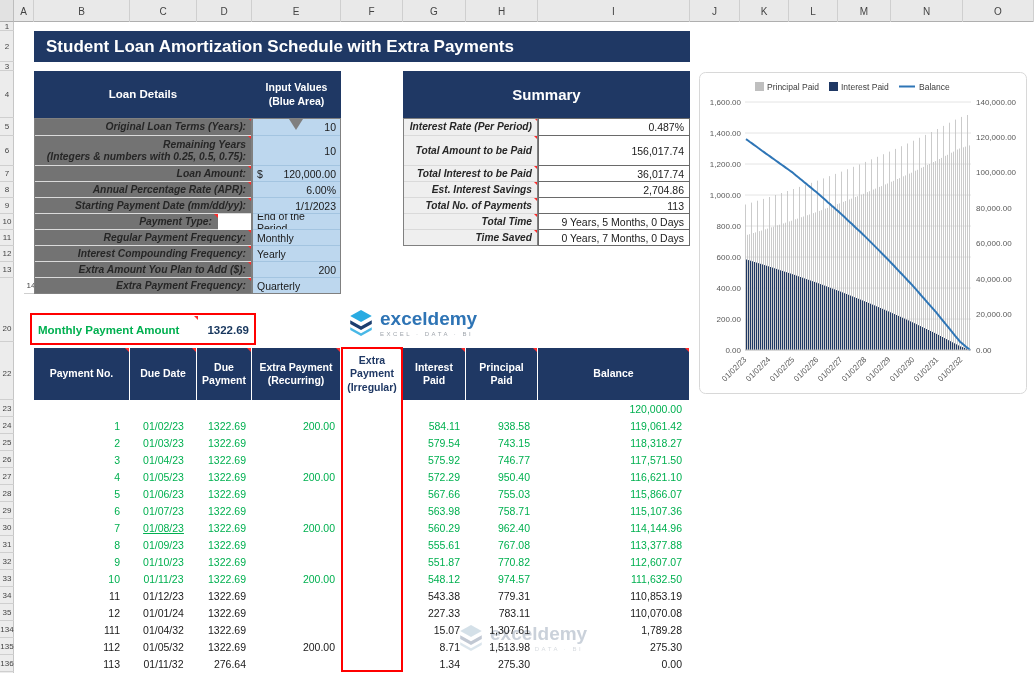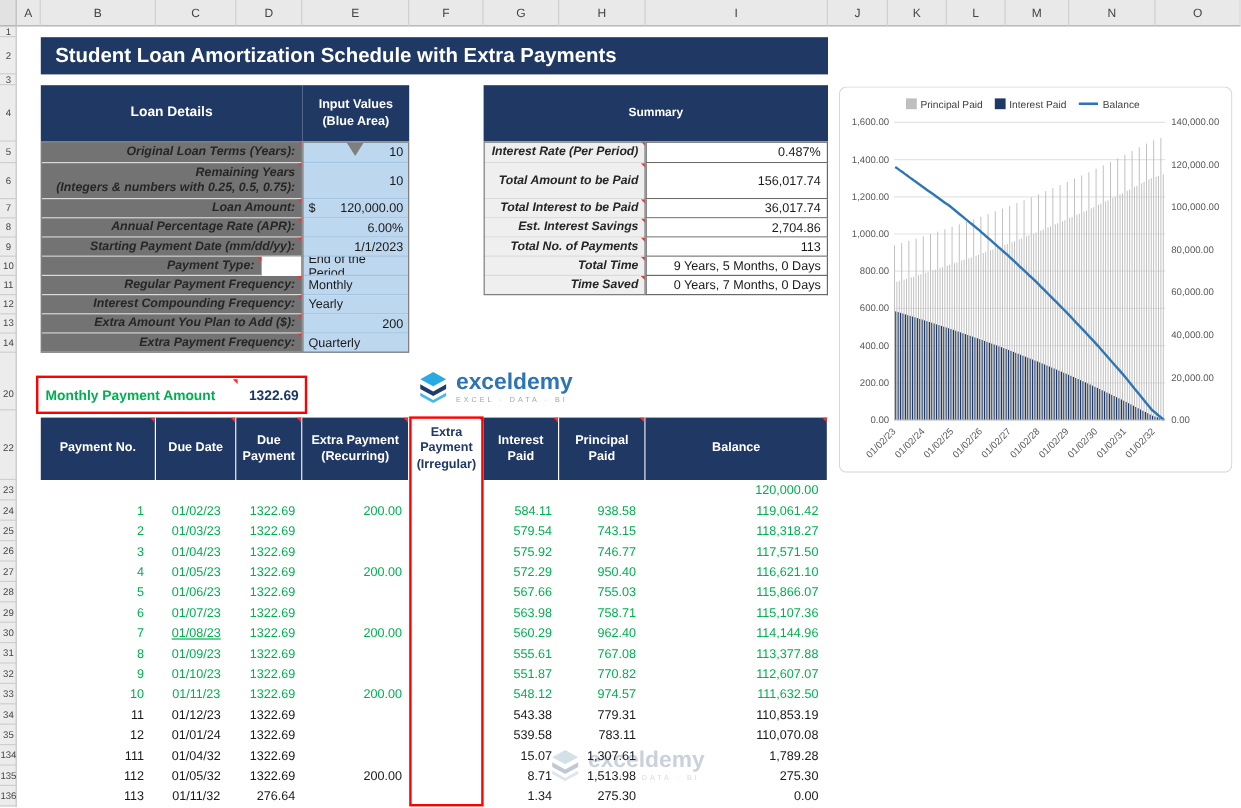--- a/index.html
+++ b/index.html
@@ -7,21 +7,21 @@
   #sheet{position:relative;width:1034px;height:673px;background:#fff;overflow:hidden;}
   .strip-top{position:absolute;left:0;top:0;width:1034px;height:22px;background:#E9E9E9;border-bottom:1px solid #AFAFAF;z-index:1;}
   .strip-left{position:absolute;left:0;top:22px;width:14px;height:651px;background:#ECECEC;border-right:1px solid #C6C6C6;z-index:1;}
   .corner{position:absolute;left:0;top:0;width:14px;height:22px;background:#E2E2E2;border-right:1px solid #BDBDBD;border-bottom:1px solid #AFAFAF;z-index:2;}
   .colhdr{position:absolute;top:0;height:22px;border-right:1px solid #CFCFCF;color:#444;font-size:10px;display:flex;align-items:center;justify-content:center;z-index:2;overflow:hidden;}
   .rowhdr{position:absolute;left:0;width:14px;border-bottom:1px solid #CFCFCF;color:#444;font-size:8px;display:flex;align-items:center;justify-content:center;z-index:2;overflow:hidden;}
   .title-bar{position:absolute;left:34px;top:31px;width:656px;height:31px;background:#1F3864;color:#fff;font-weight:bold;font-size:17px;display:flex;align-items:center;padding-left:12px;}
   .navyhdr{position:absolute;background:#1F3864;color:#fff;font-weight:bold;display:flex;align-items:center;justify-content:center;text-align:center;line-height:1.3;}
   .loanhdr{left:34px;top:71px;width:218px;height:47px;font-size:11.5px;}
   .inputhdr{left:252px;top:71px;width:89px;height:47px;font-size:10.5px;padding:2px;}
-  .sumhdr{left:403px;top:71px;width:287px;height:47px;font-size:10px;}
+  .sumhdr{left:403px;top:71px;width:287px;height:47px;font-size:15px;}
   .cell{position:absolute;display:flex;align-items:center;font-size:10.5px;color:#1a1a1a;overflow:hidden;}
   .lbl{background:#737373;font-weight:bold;font-style:italic;justify-content:flex-end;text-align:right;padding-right:6px;white-space:pre-line;line-height:1.15;border-bottom:1px solid #DADADA;color:#262626;font-size:10.3px;}
   .val{padding:0 5px;}
   .blue{background:#BDD7EE;border-bottom:1px solid #A3C4E0;}
   .sumlbl{background:#EFEFEF;font-weight:bold;font-style:italic;justify-content:flex-end;text-align:right;padding-right:6px;border-bottom:1px solid #DADADA;color:#262626;font-size:10.2px;}
   .sumval{border:1px solid #6a6a6a;background:#fff;justify-content:flex-end;padding:0 5px;}
   .outline{position:absolute;border:1px solid #808080;pointer-events:none;z-index:3;}
   .ahdr{position:absolute;background:#1F3864;color:#fff;font-weight:bold;font-size:10.5px;display:flex;align-items:center;justify-content:center;text-align:center;line-height:1.25;padding:2px 3px;border-right:1px solid #fff;overflow:hidden;}
   .ahdr-white{background:#fff;color:#1F3864;border-right:none;}
   .dcell{position:absolute;display:flex;align-items:center;font-size:10.5px;overflow:hidden;}
@@ -389,21 +389,21 @@
     <div class="rowhdr" style="top: 71px; height: 47px;">4</div>
     <div class="rowhdr" style="top: 118px; height: 18px;">5</div>
     <div class="rowhdr" style="top: 136px; height: 30px;">6</div>
     <div class="rowhdr" style="top: 166px; height: 16px;">7</div>
     <div class="rowhdr" style="top: 182px; height: 16px;">8</div>
     <div class="rowhdr" style="top: 198px; height: 16px;">9</div>
     <div class="rowhdr" style="top: 214px; height: 16px;">10</div>
     <div class="rowhdr" style="top: 230px; height: 16px;">11</div>
     <div class="rowhdr" style="top: 246px; height: 16px;">12</div>
     <div class="rowhdr" style="top: 262px; height: 16px;">13</div>
-    <div class="rowhdr" style="top: 278px; height: 16px;">14</div>
+    <div class="rowhdr" style="top: 278px; height: 16px; margin-left: 24px;">14</div>
     <div class="rowhdr" style="top: 316px; height: 26px;">20</div>
     <div class="rowhdr" style="top: 348px; height: 52px;">22</div>
     <div class="rowhdr" style="top: 400px; height: 17px;">23</div>
     <div class="rowhdr" style="top: 417px; height: 17px;">24</div>
     <div class="rowhdr" style="top: 434px; height: 17px;">25</div>
     <div class="rowhdr" style="top: 451px; height: 17px;">26</div>
     <div class="rowhdr" style="top: 468px; height: 17px;">27</div>
     <div class="rowhdr" style="top: 485px; height: 17px;">28</div>
     <div class="rowhdr" style="top: 502px; height: 17px;">29</div>
     <div class="rowhdr" style="top: 519px; height: 17px;">30</div>
@@ -531,21 +531,21 @@
     <div class="dcell green" style="left: 538px; top: 570px; width: 152px; height: 17px; justify-content: flex-end; padding-right: 8px;">111,632.50</div>
     <div class="dcell blk" style="left: 34px; top: 587px; width: 96px; height: 17px; justify-content: flex-end; padding-right: 10px;">11</div>
     <div class="dcell blk" style="left: 130px; top: 587px; width: 67px; height: 17px; justify-content: center;">01/12/23</div>
     <div class="dcell blk" style="left: 197px; top: 587px; width: 55px; height: 17px; justify-content: flex-end; padding-right: 6px;">1322.69</div>
     <div class="dcell blk" style="left: 403px; top: 587px; width: 63px; height: 17px; justify-content: flex-end; padding-right: 6px;">543.38</div>
     <div class="dcell blk" style="left: 466px; top: 587px; width: 72px; height: 17px; justify-content: flex-end; padding-right: 8px;">779.31</div>
     <div class="dcell blk" style="left: 538px; top: 587px; width: 152px; height: 17px; justify-content: flex-end; padding-right: 8px;">110,853.19</div>
     <div class="dcell blk" style="left: 34px; top: 604px; width: 96px; height: 17px; justify-content: flex-end; padding-right: 10px;">12</div>
     <div class="dcell blk" style="left: 130px; top: 604px; width: 67px; height: 17px; justify-content: center;">01/01/24</div>
     <div class="dcell blk" style="left: 197px; top: 604px; width: 55px; height: 17px; justify-content: flex-end; padding-right: 6px;">1322.69</div>
-    <div class="dcell blk" style="left: 403px; top: 604px; width: 63px; height: 17px; justify-content: flex-end; padding-right: 6px;">539.58</div>
+    <div class="dcell blk" style="left: 403px; top: 604px; width: 63px; height: 17px; justify-content: flex-end; padding-right: 6px;">227.33</div>
     <div class="dcell blk" style="left: 466px; top: 604px; width: 72px; height: 17px; justify-content: flex-end; padding-right: 8px;">783.11</div>
     <div class="dcell blk" style="left: 538px; top: 604px; width: 152px; height: 17px; justify-content: flex-end; padding-right: 8px;">110,070.08</div>
     <div class="dcell blk" style="left: 34px; top: 621px; width: 96px; height: 17px; justify-content: flex-end; padding-right: 10px;">111</div>
     <div class="dcell blk" style="left: 130px; top: 621px; width: 67px; height: 17px; justify-content: center;">01/04/32</div>
     <div class="dcell blk" style="left: 197px; top: 621px; width: 55px; height: 17px; justify-content: flex-end; padding-right: 6px;">1322.69</div>
     <div class="dcell blk" style="left: 403px; top: 621px; width: 63px; height: 17px; justify-content: flex-end; padding-right: 6px;">15.07</div>
     <div class="dcell blk" style="left: 466px; top: 621px; width: 72px; height: 17px; justify-content: flex-end; padding-right: 8px;">1,307.61</div>
     <div class="dcell blk" style="left: 538px; top: 621px; width: 152px; height: 17px; justify-content: flex-end; padding-right: 8px;">1,789.28</div>
     <div class="dcell blk" style="left: 34px; top: 638px; width: 96px; height: 17px; justify-content: flex-end; padding-right: 10px;">112</div>
     <div class="dcell blk" style="left: 130px; top: 638px; width: 67px; height: 17px; justify-content: center;">01/05/32</div>

